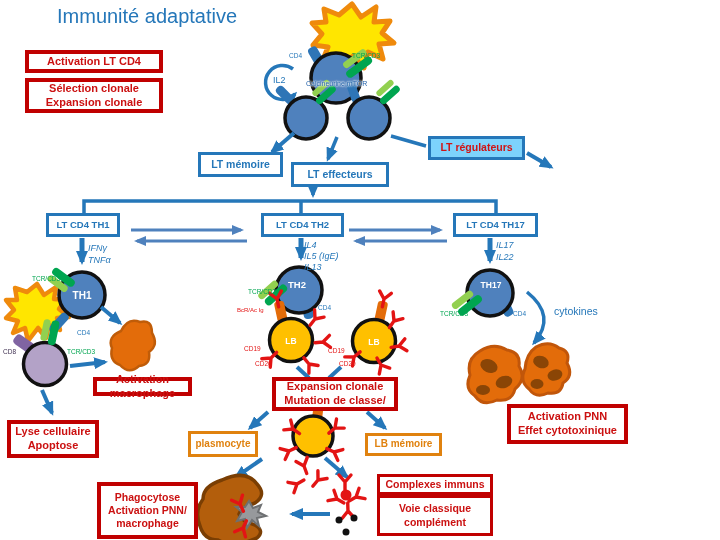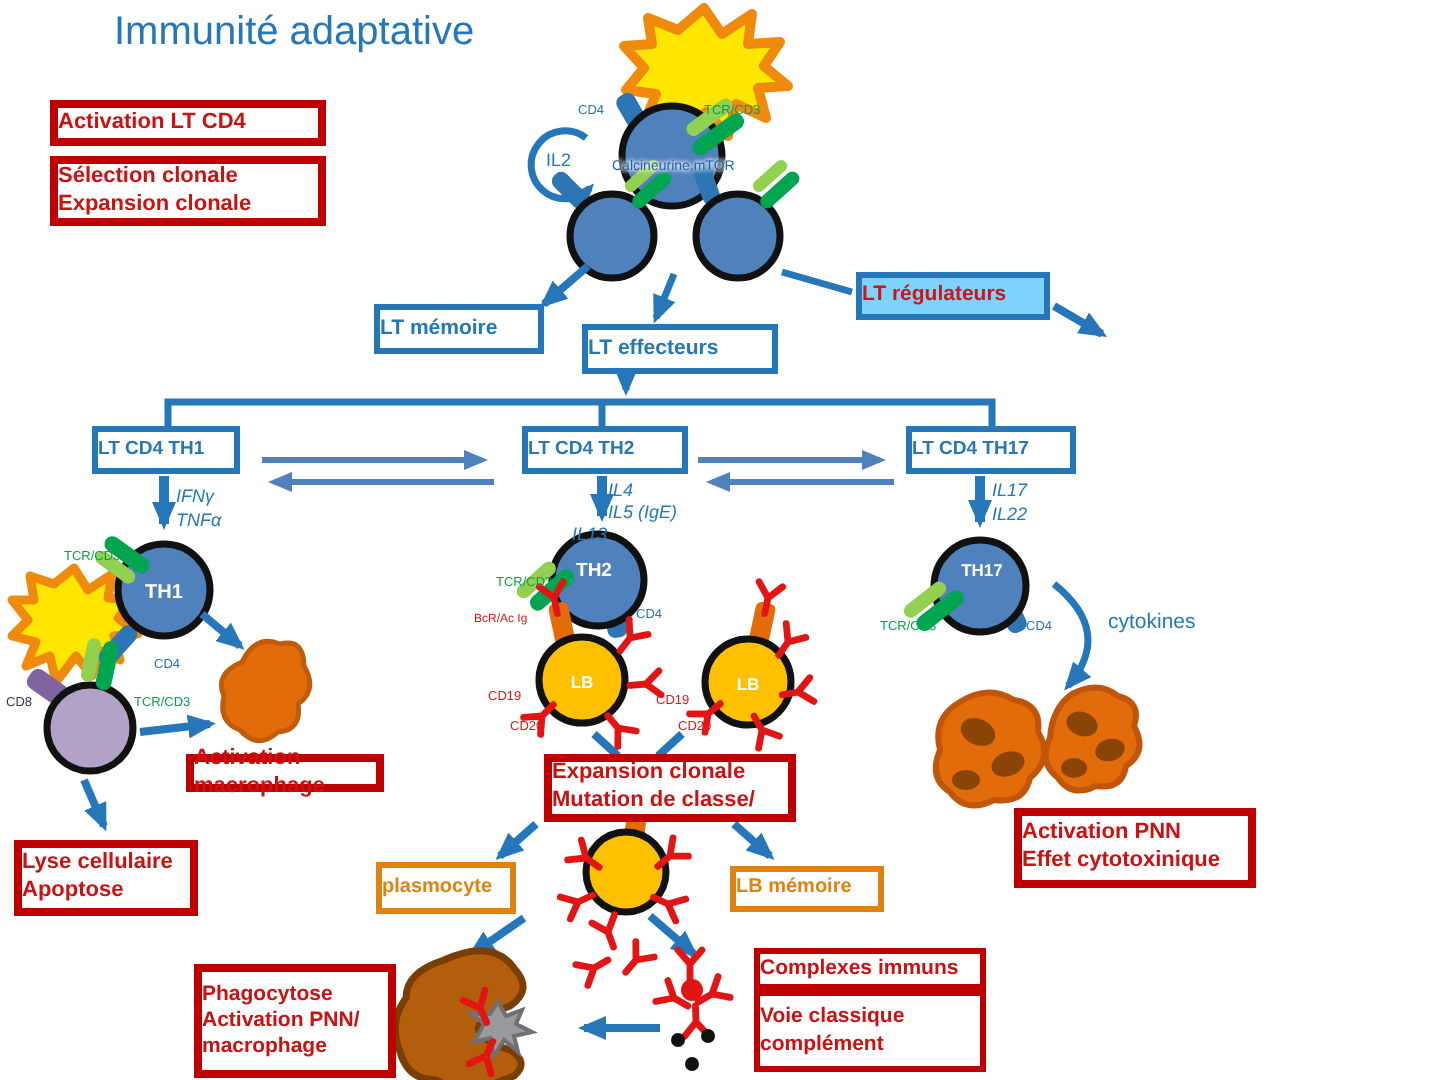--- a/index.html
+++ b/index.html
@@ -1,21 +1,21 @@
 <!DOCTYPE html>
 <html><head>
 <meta charset="utf-8">
 <style>
   *{margin:0;padding:0;box-sizing:border-box}
   html,body{width:720px;height:540px;background:#fff;overflow:hidden;
     font-family:"Liberation Sans",sans-serif;position:relative}
   .stage{position:absolute;left:0;top:0;width:720px;height:540px}
   svg.layer{position:absolute;left:0;top:0;width:720px;height:540px}
   .title{position:absolute;left:57px;top:5px;font-size:20px;font-weight:normal;color:#2577b9}
-  .box{position:absolute;display:flex;flex-direction:column;align-items:flex-start;justify-content:center;
+  .box{position:absolute;display:flex;flex-direction:column;align-items:center;justify-content:center;
        text-align:center;font-weight:bold;background:#fff;line-height:1.25}
   .red{border:4px solid #c00000;color:#cb1111}
   .blue{border:3px solid #2577b9;color:#2577b9}
   .greenbox{border:3px solid #2577b9;color:#d11414;background:#7dd3fc}
   .orangebox{border:3px solid #e0820f;color:#e0820f}
   .lbl{position:absolute;font-weight:normal;white-space:nowrap}
   .it{font-style:italic}
   .glow{text-shadow:0 0 2px #fff,0 0 2px #fff,0 0 3px #fff}
 </style>
 </head>
@@ -244,21 +244,21 @@
 <div class="title">Immunité adaptative</div>
 
 <div class="box red" style="left:25px;top:50px;width:138px;height:23px;font-size:11px">
       <span>Activation LT CD4</span>
     </div>
 <div class="box red" style="left:25px;top:78px;width:138px;height:35px;font-size:11px">
   <span>Sélection clonale</span>
   <span>Expansion clonale</span>
 </div>
 
-<div class="box blue" style="left:187px;top:152px;width:85px;height:25px;font-size:10.5px">
+<div class="box blue" style="left:198px;top:152px;width:85px;height:25px;font-size:10.5px">
       <span>LT mémoire</span>
     </div>
 <div class="box blue" style="left:291px;top:162px;width:98px;height:25px;font-size:10.5px">
       <span>LT effecteurs</span>
     </div>
 <div class="box greenbox" style="left:428px;top:136px;width:97px;height:24px;font-size:10.5px">
       <span>LT régulateurs</span>
     </div>
 
 <div class="box blue" style="left:46px;top:213px;width:74px;height:24px;font-size:9.5px">
@@ -268,21 +268,21 @@
       <span>LT CD4 TH2</span>
     </div>
 <div class="box blue" style="left:453px;top:213px;width:85px;height:24px;font-size:9.5px">
       <span>LT CD4 TH17</span>
     </div>
 
 <div class="lbl it" style="left:88px;top:243px;font-size:9px;color:#2577b9">IFNγ</div>
 <div class="lbl it" style="left:88px;top:255px;font-size:9px;color:#2577b9">TNFα</div>
 <div class="lbl it" style="left:304px;top:240px;font-size:9px;color:#2577b9">IL4</div>
 <div class="lbl it" style="left:304px;top:251px;font-size:9px;color:#2577b9">IL5 (IgE)</div>
-<div class="lbl it" style="left:286px;top:262px;font-size:9px;color:#2577b9">IL13</div>
+<div class="lbl it" style="left:304px;top:262px;font-size:9px;color:#2577b9">IL13</div>
 <div class="lbl it" style="left:496px;top:240px;font-size:9px;color:#2577b9">IL17</div>
 <div class="lbl it" style="left:496px;top:252px;font-size:9px;color:#2577b9">IL22</div>
 
 <div class="lbl" style="left:289px;top:52px;font-size:6.5px;color:#2577b9">CD4</div>
 <div class="lbl" style="left:352px;top:52px;font-size:6.5px;color:#00a550">TCR/CD3</div>
 <div class="lbl" style="left:273px;top:75px;font-size:9px;color:#2577b9">IL2</div>
 <div class="lbl glow" style="left:306px;top:80px;font-size:7px;color:#1f5fa8">Calcineurine,mTOR</div>
 
 <div class="lbl" style="left:32px;top:275px;font-size:6.5px;color:#00a550">TCR/CD3</div>
 <div class="lbl" style="left:77px;top:329px;font-size:6.5px;color:#2577b9">CD4</div>

